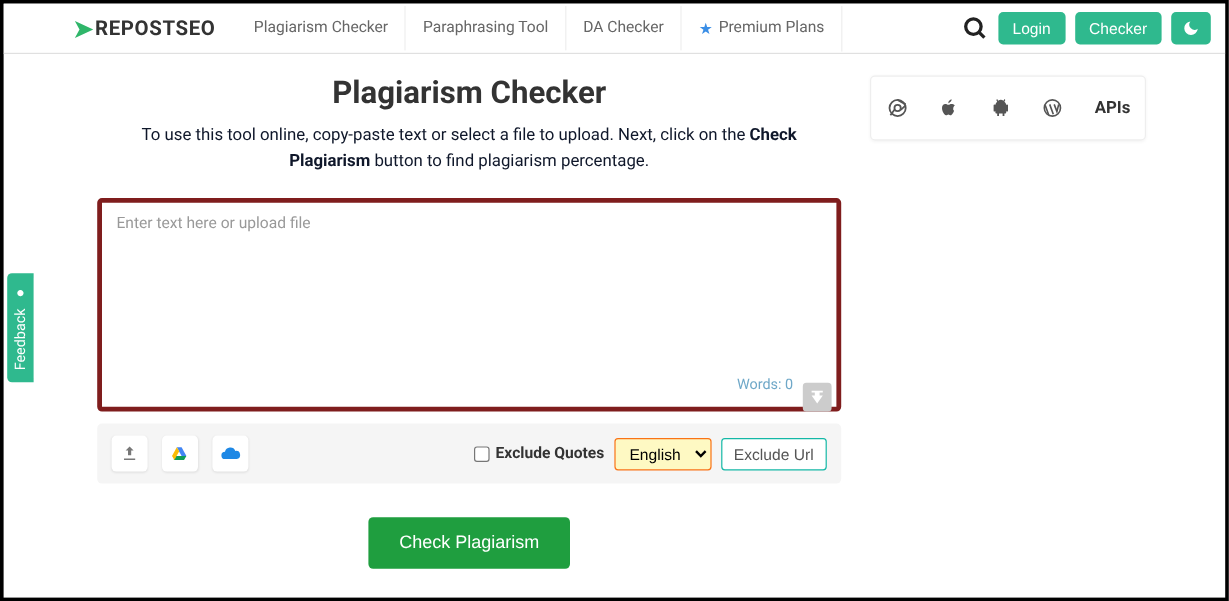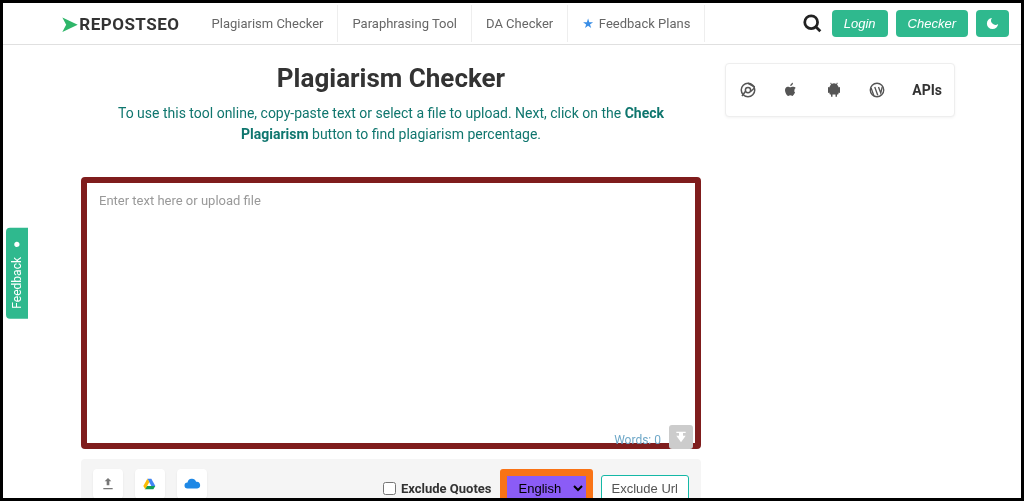--- a/index.html
+++ b/index.html
@@ -7,39 +7,39 @@
 .header { display: flex; align-items: center; height: 42px; border-bottom: 1px solid #e0e0e0; padding: 0 12px 0 58px; background: #fff; }
 .logo { display: flex; align-items: center; font-weight: 700; font-size: 17px; color: #333; margin-right: 18px; letter-spacing: 0.5px; }
 .logo-arrow { color: #2fb66a; font-size: 20px; margin-right: 1px; font-weight: 900; }
 .nav { display: flex; align-items: center; }
 .nav-item { padding: 11px 14px; color: #666; font-size: 13px; cursor: pointer; border-right: 1px solid #eee; }
 .nav-item.premium { display: flex; align-items: center; gap: 5px; }
 .star { color: #3a8ee6; font-size: 13px; }
 .header-right { margin-left: auto; display: flex; align-items: center; gap: 8px; }
 .search-ic { cursor: pointer; }
 .btn { padding: 6px 12px; border: none; border-radius: 4px; font-size: 13px; cursor: pointer; color: #fff; }
-.btn-teal { background: #2fb98e; font-style: italic; }
+.btn-teal { background: #2fb98e; }
 .btn-moon { background: #2fb98e; padding: 6px 9px; display: flex; align-items: center; }
 .content { display: flex; padding: 18px 60px 0 60px; gap: 24px; }
 .main { flex: 1; max-width: 640px; margin-left: 18px; }
 .title { text-align: center; font-size: 26px; font-weight: 700; color: #333; margin-bottom: 10px; }
-.subtitle { text-align: center; font-size: 14px; color: #0f766e; line-height: 1.5; margin-bottom: 32px; padding: 0 10px; }
+.subtitle { text-align: center; font-size: 14px; color: #0f172a; line-height: 1.5; margin-bottom: 20px; padding: 0 10px; }
 .subtitle b { font-weight: 700; }
 .textarea-wrap { position: relative; }
-.textarea { width: 100%; height: 272px; border: 6px solid #7f1d1d; border-radius: 4px; padding: 10px 12px; font-size: 13px; resize: none; font-family: inherit; outline: none; }
+.textarea { width: 100%; height: 178px; border: 4px solid #7f1d1d; border-radius: 4px; padding: 10px 12px; font-size: 13px; resize: none; font-family: inherit; outline: none; }
 .textarea::placeholder { color: #999; }
-.wordcount { position: absolute; right: 40px; bottom: 6px; font-size: 12px; color: #6fa8c8; }
+.wordcount { position: absolute; right: 40px; bottom: 20px; font-size: 12px; color: #6fa8c8; }
 .sample-ic { position: absolute; right: 8px; bottom: 4px; width: 24px; height: 24px; background: #ccc; border-radius: 3px; display: flex; align-items: center; justify-content: center; color: #fff; cursor: pointer; font-size: 14px; }
-.toolbar { display: flex; background: #f5f5f5; padding: 10px 12px; margin-top: 6px; border-radius: 4px; }
+.toolbar { display: flex; align-items: center; background: #f5f5f5; padding: 10px 12px; margin-top: 6px; border-radius: 4px; }
 .upload-icons { display: flex; gap: 12px; }
 .up-ic { width: 30px; height: 30px; display: flex; align-items: center; justify-content: center; background: #fff; border-radius: 4px; cursor: pointer; font-size: 15px; box-shadow: 0 1px 2px rgba(0,0,0,0.08); }
 .toolbar-right { margin-left: auto; display: flex; align-items: center; gap: 8px; }
 .chk-wrap { display: flex; align-items: center; gap: 5px; font-size: 13px; color: #333; }
 .chk-wrap input { cursor: pointer; }
-.lang-sel { padding: 4px 8px; font-size: 13px; border: 7px solid #f97316; background: #8b5cf6; border-radius: 3px; cursor: pointer; min-width: 80px; }
+.lang-sel { padding: 4px 8px; font-size: 13px; border: 1px solid #f97316; background: #fef9c3; border-radius: 3px; cursor: pointer; min-width: 80px; }
 .excl-btn { padding: 5px 10px; font-size: 13px; border: 1px solid #14b8a6; background: #fff; border-radius: 3px; cursor: pointer; color: #555; }
 .check-btn { display: block; margin: 28px auto 0; background: #1f9e3f; color: #fff; border: none; padding: 13px 26px; font-size: 15px; font-weight: 500; border-radius: 4px; cursor: pointer; }
 .sidebar { width: 230px; margin-right: 6px; }
 .side-card { background: #fff; border: 1px solid #eee; border-radius: 4px; padding: 12px; display: flex; gap: 24px; align-items: center; justify-content: center; box-shadow: 0 1px 3px rgba(0,0,0,0.05); }
 .side-ic { width: 28px; height: 28px; display: flex; align-items: center; justify-content: center; color: #555; cursor: pointer; font-size: 16px; }
 .apis { font-weight: 700; font-size: 14px; color: #333; cursor: pointer; margin-left: 2px; }
 .feedback { position: absolute; left: 3px; top: 225px; background: #2fb98e; color: #fff; writing-mode: vertical-rl; transform: rotate(180deg); padding: 10px 4px; font-size: 12px; border-radius: 0 4px 4px 0; cursor: pointer; display: flex; align-items: center; gap: 5px; }
 svg { display: block; }
 </style>
 </head>
@@ -49,21 +49,21 @@
   <div class="logo">
     <span class="logo-arrow">➤</span>
     <span>REPOSTSEO</span>
   </div>
   <div class="nav">
     <div class="nav-item">Plagiarism Checker</div>
     <div class="nav-item">Paraphrasing Tool</div>
     <div class="nav-item">DA Checker</div>
     <div class="nav-item premium">
       <span class="star">★</span>
-      <span>Feedback Plans</span>
+      <span>Premium Plans</span>
     </div>
   </div>
   <div class="header-right">
     <span class="search-ic">
       <svg width="22" height="22" viewBox="0 0 24 24" fill="none" stroke="#222" stroke-width="3">
           <circle cx="10" cy="10" r="7"></circle>
           <line x1="20" y1="20" x2="15" y2="15"></line>
         </svg>
     </span>
     <button class="btn btn-teal">Login</button>

